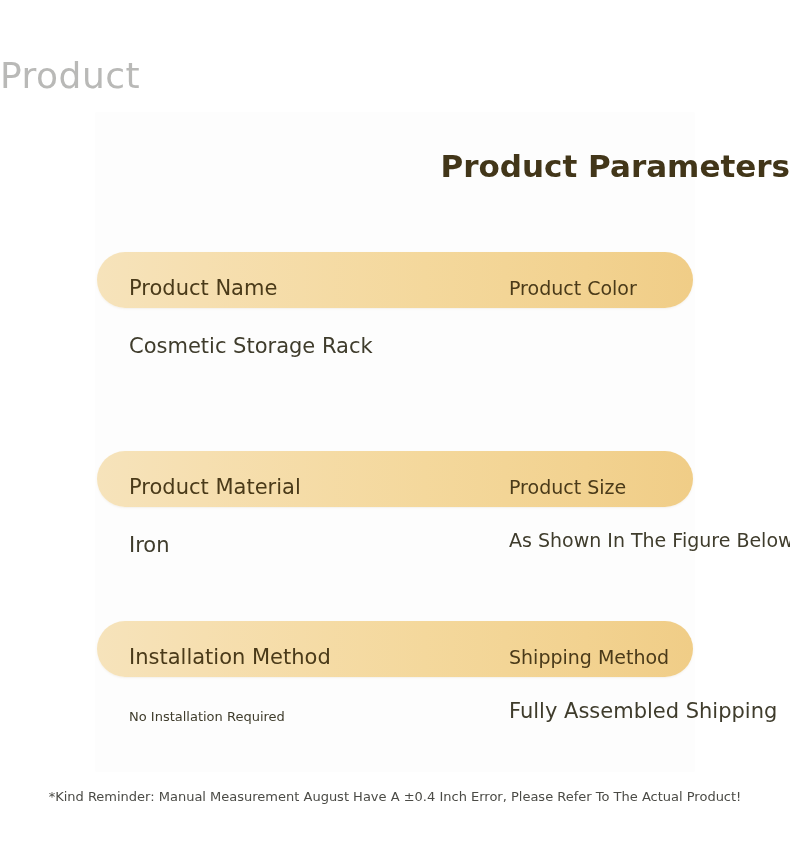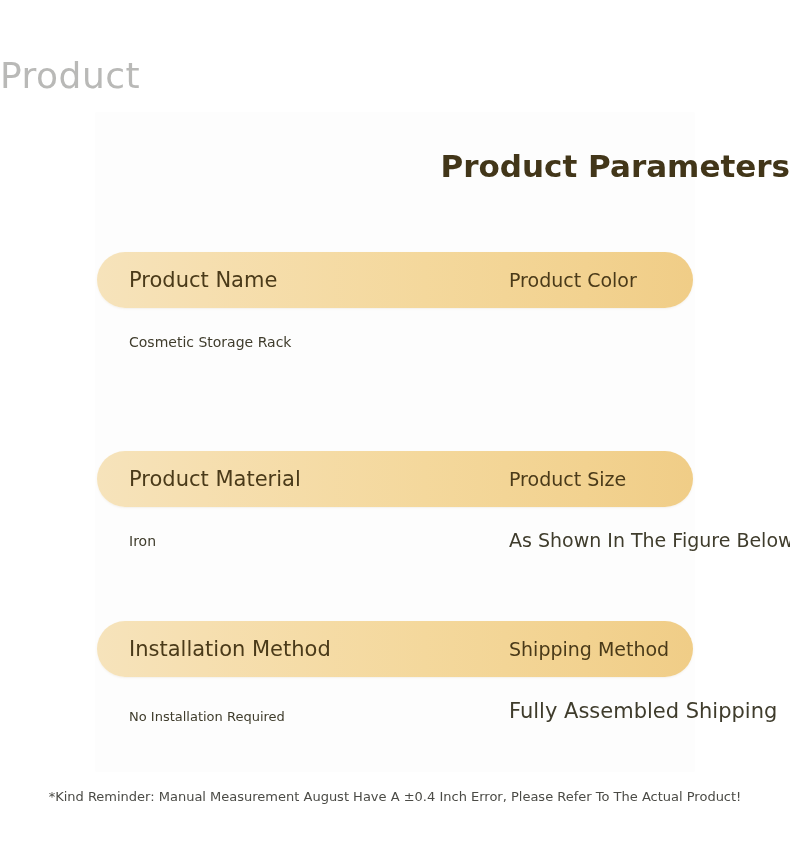--- a/index.html
+++ b/index.html
@@ -69,21 +69,21 @@
                 #f6dfb0 18%,
                 #f4d89c 55%,
                 #f2d290 82%,
                 #f0cd87 100%);
     box-shadow: 0 1px 2px rgba(160,130,70,0.10);
   }
   #row-1 .pill, #row-2 .pill { width: 596px; }
 
   .pill-label {
     position: absolute;
-    top: 0;
+    top: 8px;
     height: 41px;
     line-height: 56px;
     color: #4a3a19;
     white-space: nowrap;
   }
   .pill-label.left {
     left: 32px;
     font-size: 21px;
   }
   .pill-label.right {
@@ -95,21 +95,21 @@
     position: relative;
     height: 96px;
   }
   .value {
     position: absolute;
     color: #3f3c2c;
   }
   .value.left {
     left: 32px;
     top: 26px;
-    font-size: 14px;
+    font-size: 21px;
   }
   .value.right {
     left: 412px;
     top: 26px;
     font-size: 19px;
   }
 
   
   #row-0 .value.right {
     width: 102px;

